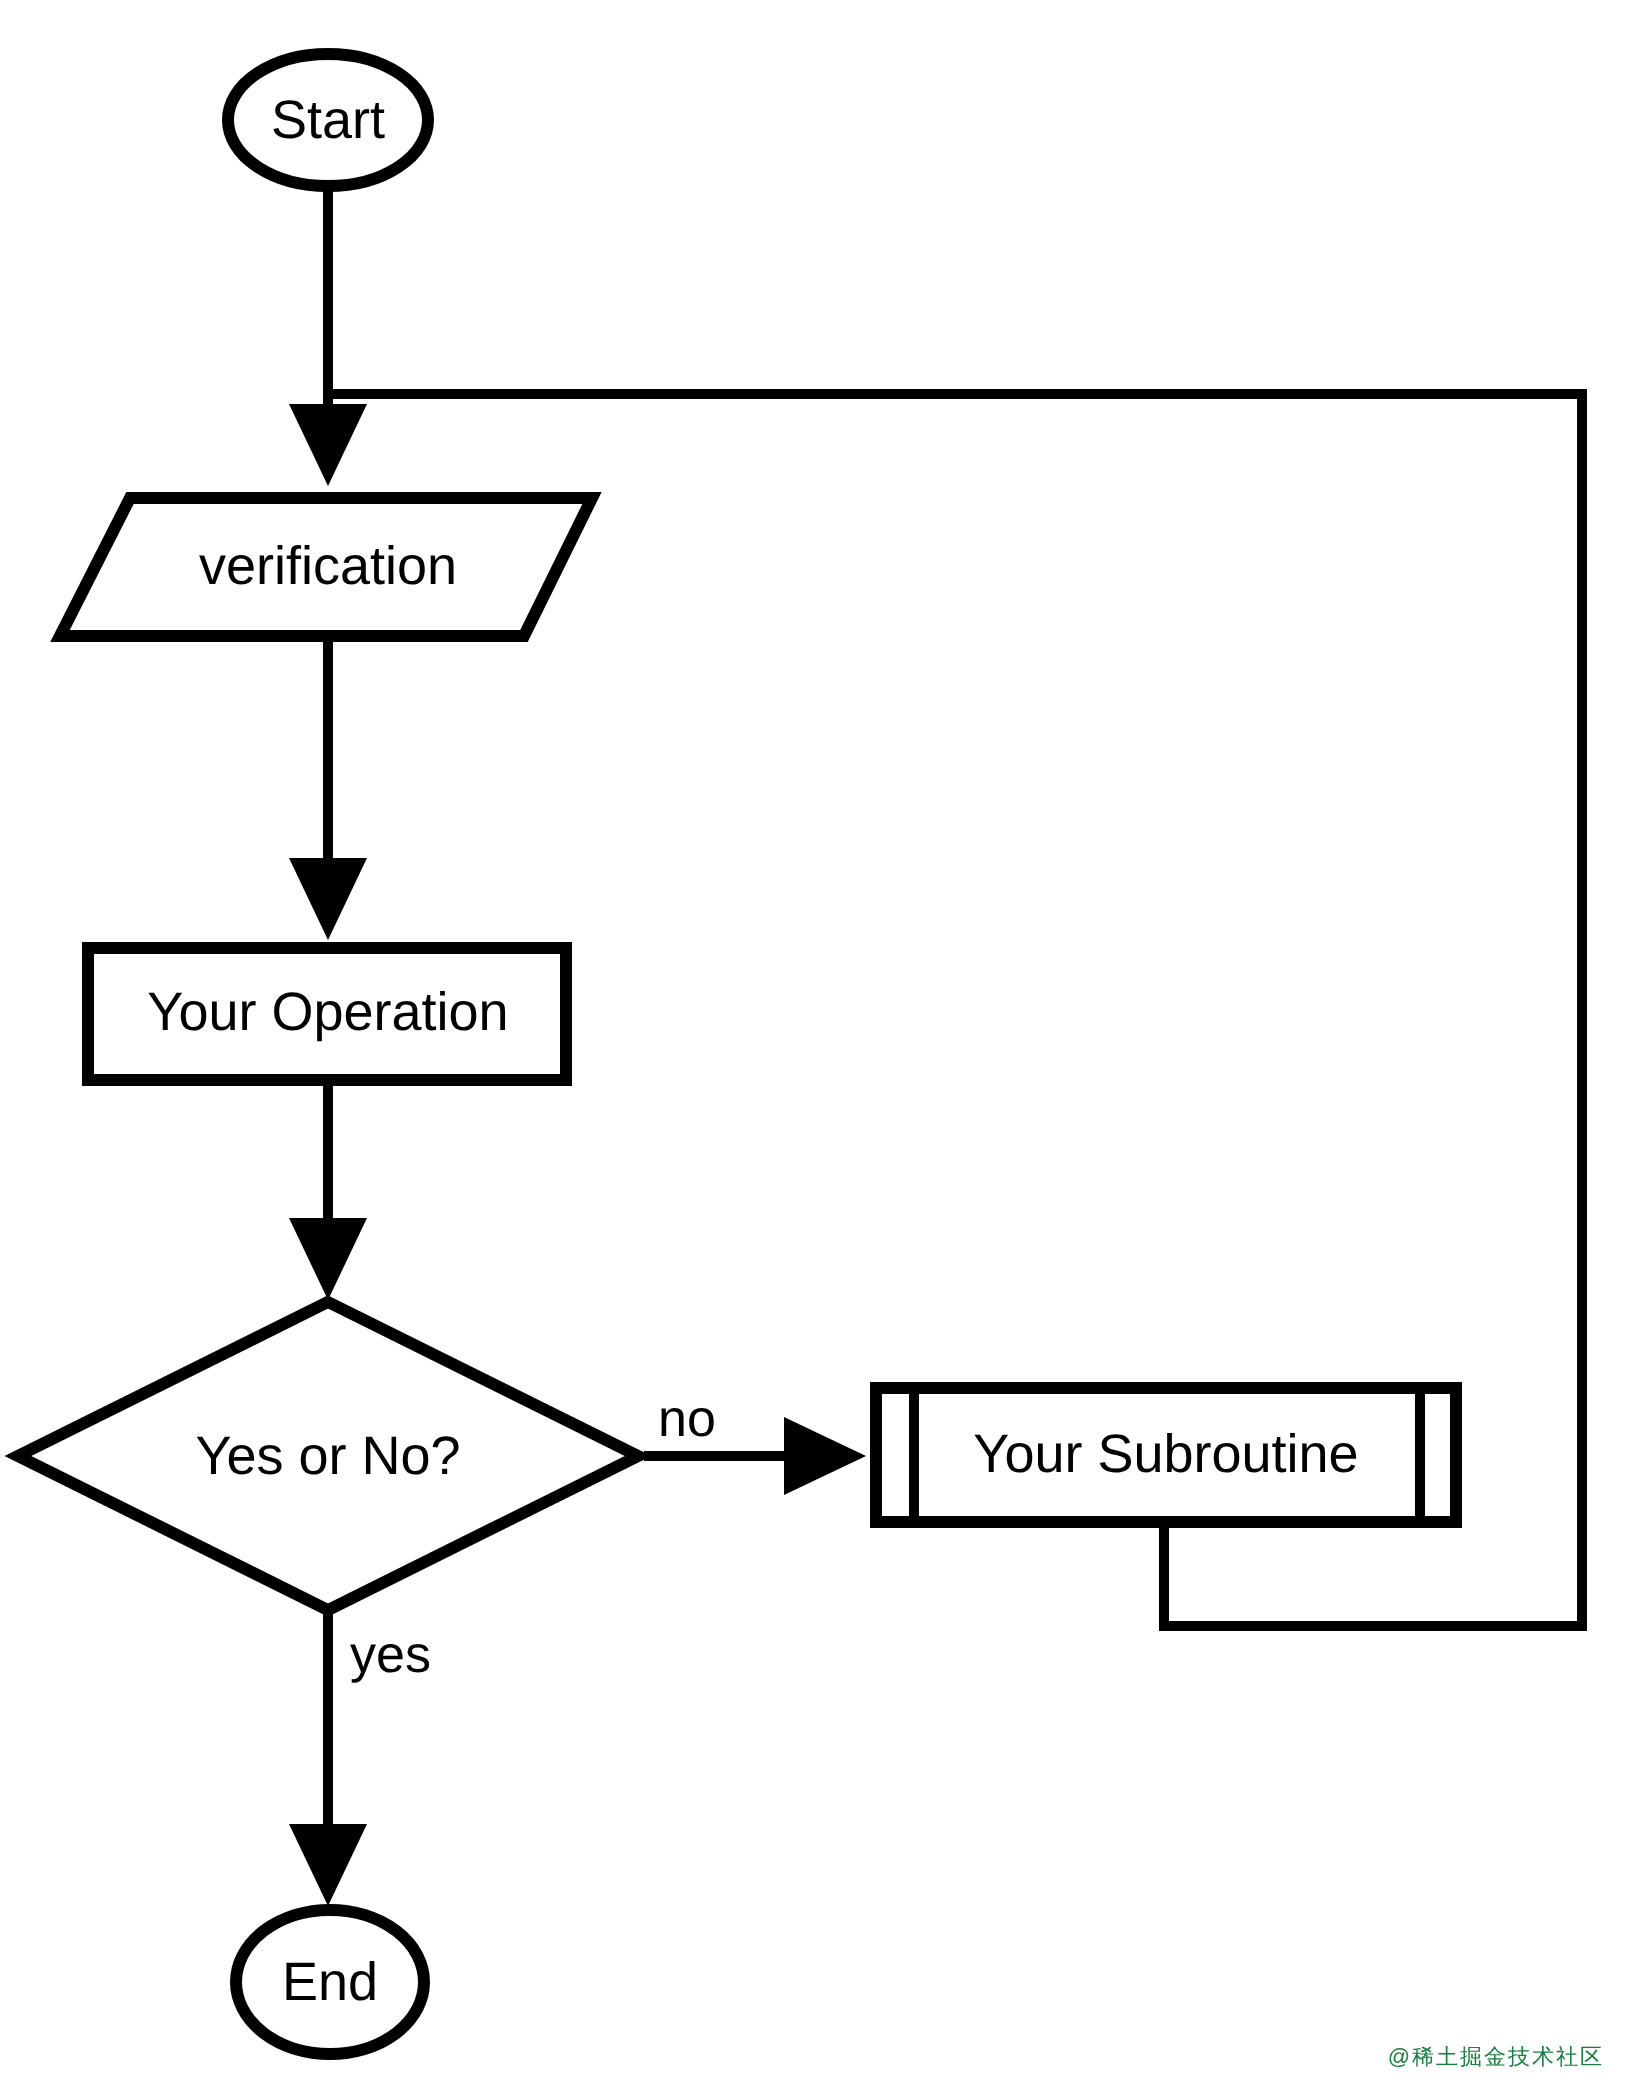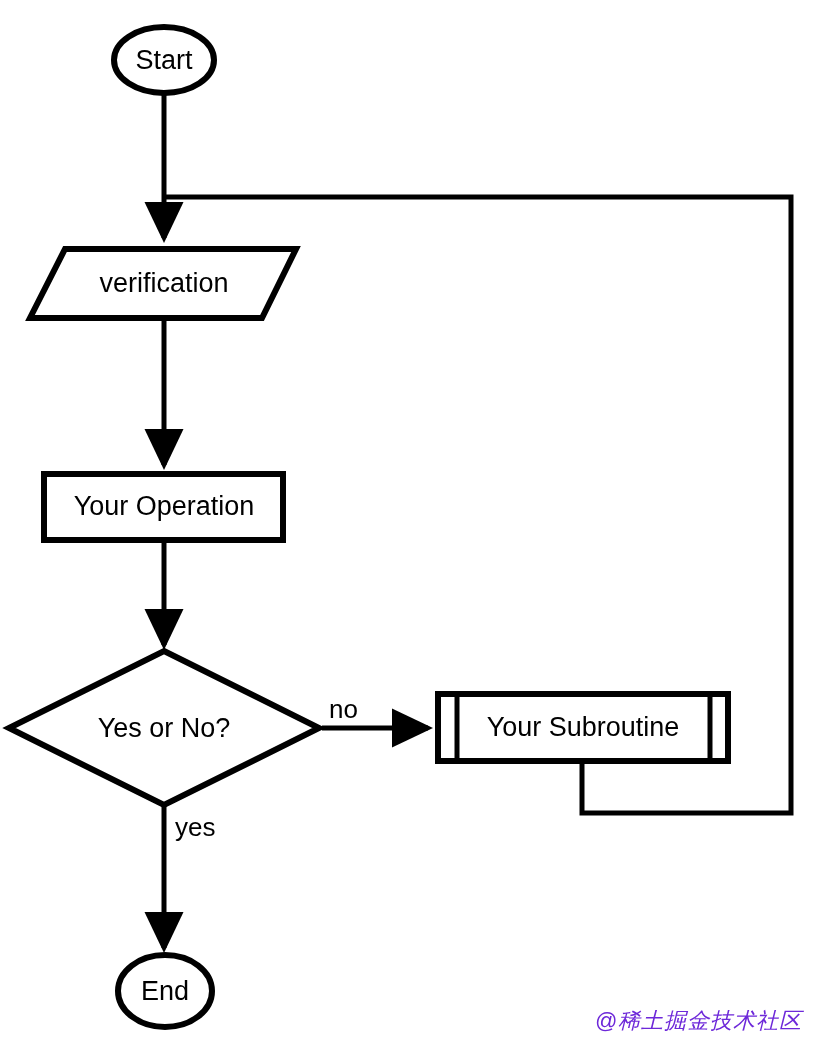--- a/index.html
+++ b/index.html
@@ -57,26 +57,25 @@
     font-size: 26px;
     fill: #000000;
     text-anchor: start;
     dominant-baseline: middle;
   }
   .watermark {
     position: absolute;
     right: 16px;
     bottom: 14px;
     font-family: "Liberation Sans", sans-serif;
-    font-size: 22px;
-    color: #6d28d9;
+    font-size: 11px;
+    color: #15803d;
     letter-spacing: 1px;
     user-select: none;
     white-space: nowrap;
-    font-style: italic;
   }
 </style>
 </head>
 <body>
 
 <div id="canvas">
 
   <svg id="flow-svg" viewBox="0 0 818 1050" xmlns="http://www.w3.org/2000/svg">
 
     <defs>

